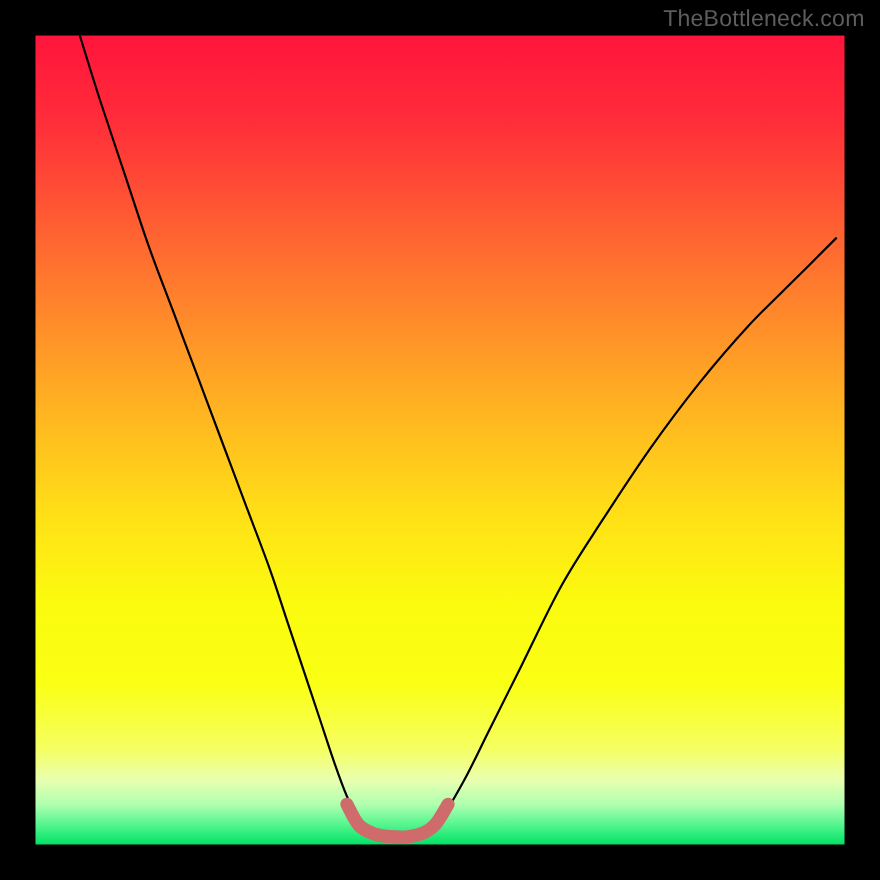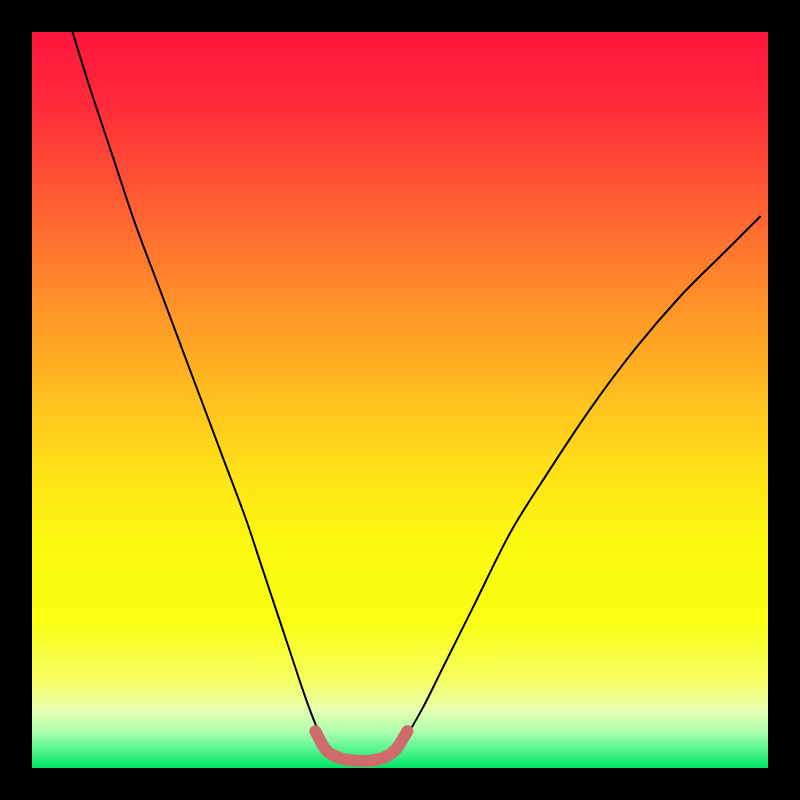--- a/index.html
+++ b/index.html
@@ -80,14 +80,15 @@
       <rect x="0" y="0" width="736" height="736" fill="url(#bg-grad)"></rect>
     </svg>
 
     <svg class="curve-svg" viewBox="0 0 736 736" preserveAspectRatio="none">
       <path id="curve-path" d="M 40.48 0.00 C 43.55 9.81, 52.13 38.03, 58.88 58.88 C 65.63 79.73, 73.60 103.04, 80.96 125.12 C 88.32 147.20, 95.68 170.51, 103.04 191.36 C 110.40 212.21, 117.76 230.61, 125.12 250.24 C 132.48 269.87, 139.84 289.49, 147.20 309.12 C 154.56 328.75, 161.92 348.37, 169.28 368.00 C 176.64 387.63, 184.00 407.25, 191.36 426.88 C 198.72 446.51, 207.31 468.59, 213.44 485.76 C 219.57 502.93, 223.25 515.20, 228.16 529.92 C 233.07 544.64, 237.97 559.36, 242.88 574.08 C 247.79 588.80, 252.69 603.52, 257.60 618.24 C 262.51 632.96, 268.03 650.13, 272.32 662.40 C 276.61 674.67, 279.68 683.25, 283.36 691.84 C 287.04 700.43, 290.11 708.03, 294.40 713.92 C 298.69 719.81, 304.21 724.22, 309.12 727.17 C 314.03 730.11, 318.93 730.85, 323.84 731.58 C 328.75 732.32, 333.65 732.07, 338.56 731.58 C 343.47 731.09, 348.37 731.58, 353.28 728.64 C 358.19 725.70, 361.87 722.51, 368.00 713.92 C 374.13 705.33, 382.72 690.61, 390.08 677.12 C 397.44 663.63, 403.57 650.13, 412.16 632.96 C 420.75 615.79, 430.56 596.16, 441.60 574.08 C 452.64 552.00, 466.13 522.56, 478.40 500.48 C 490.67 478.40, 501.71 462.45, 515.20 441.60 C 528.69 420.75, 544.64 396.21, 559.36 375.36 C 574.08 354.51, 588.80 334.88, 603.52 316.48 C 618.24 298.08, 632.96 280.91, 647.68 264.96 C 662.40 249.01, 678.35 234.29, 691.84 220.80 C 705.33 207.31, 722.51 190.13, 728.64 184.00" fill="none" stroke="#000000" stroke-width="2"></path>
       <path id="highlight-path" d="M 283.36 699.20 C 285.20 702.39, 290.11 713.80, 294.40 718.34 C 298.69 722.87, 304.21 724.71, 309.12 726.43 C 314.03 728.15, 318.93 728.27, 323.84 728.64 C 328.75 729.01, 333.65 729.25, 338.56 728.64 C 343.47 728.03, 348.99 726.92, 353.28 724.96 C 357.57 723.00, 360.64 721.16, 364.32 716.86 C 368.00 712.57, 373.52 702.14, 375.36 699.20" fill="none" stroke="#cf6b6b" stroke-width="12" stroke-linecap="round" stroke-linejoin="round"></path>
     </svg>
 
   </div>
 
+  <div class="watermark">TheBottleneck.com</div>
 
 </div>
 
 </body></html>

